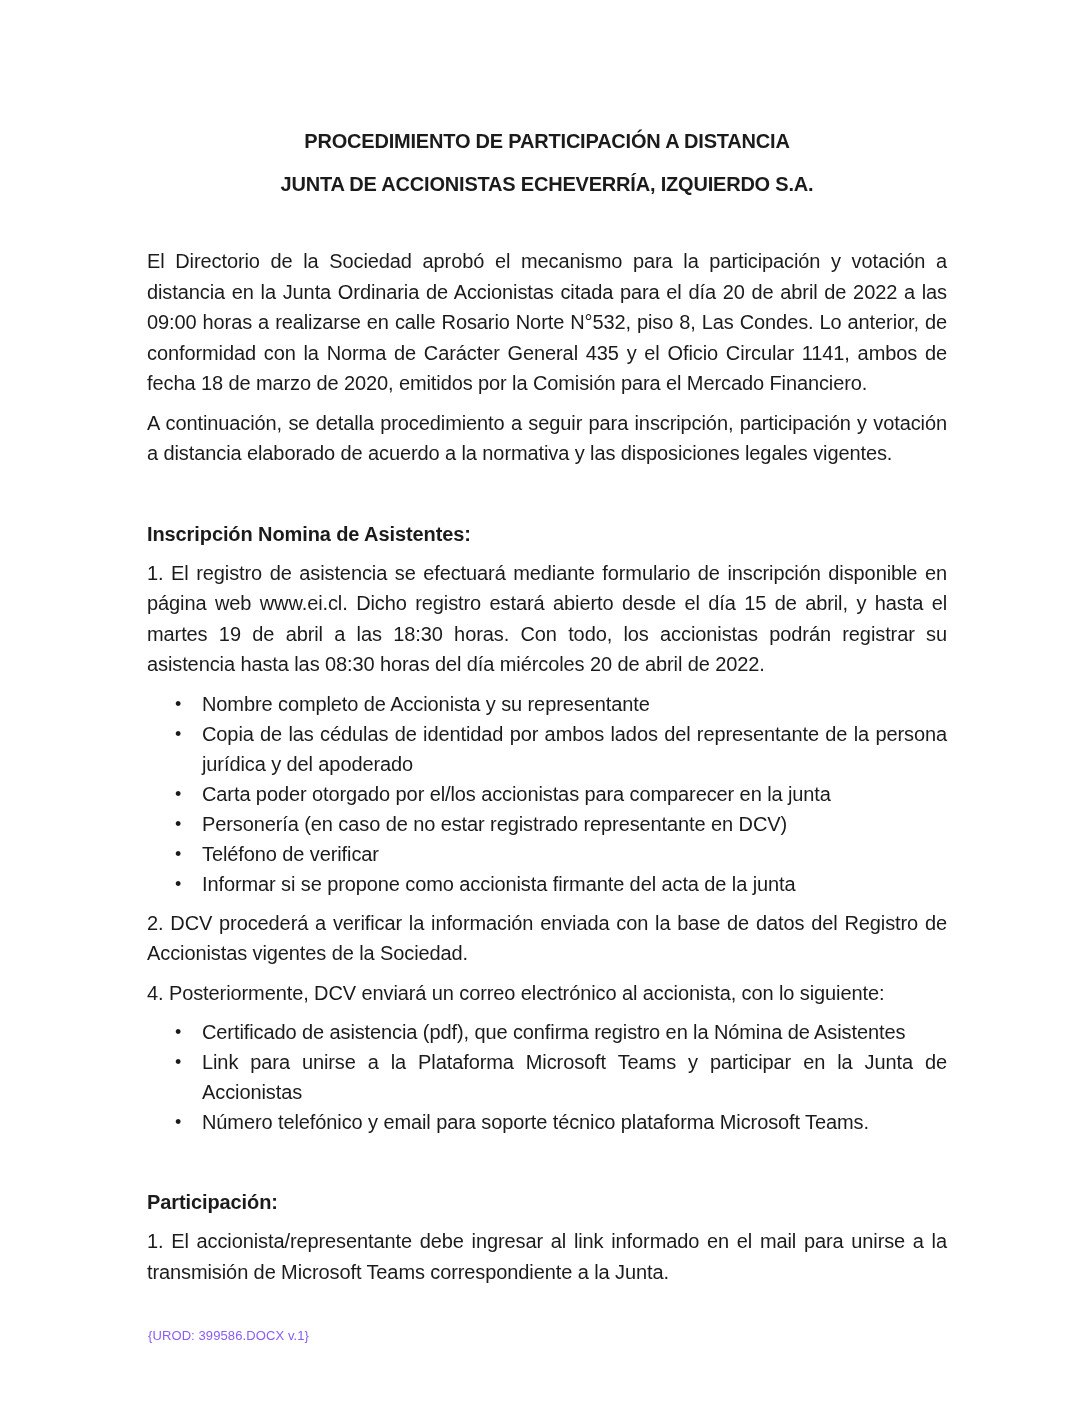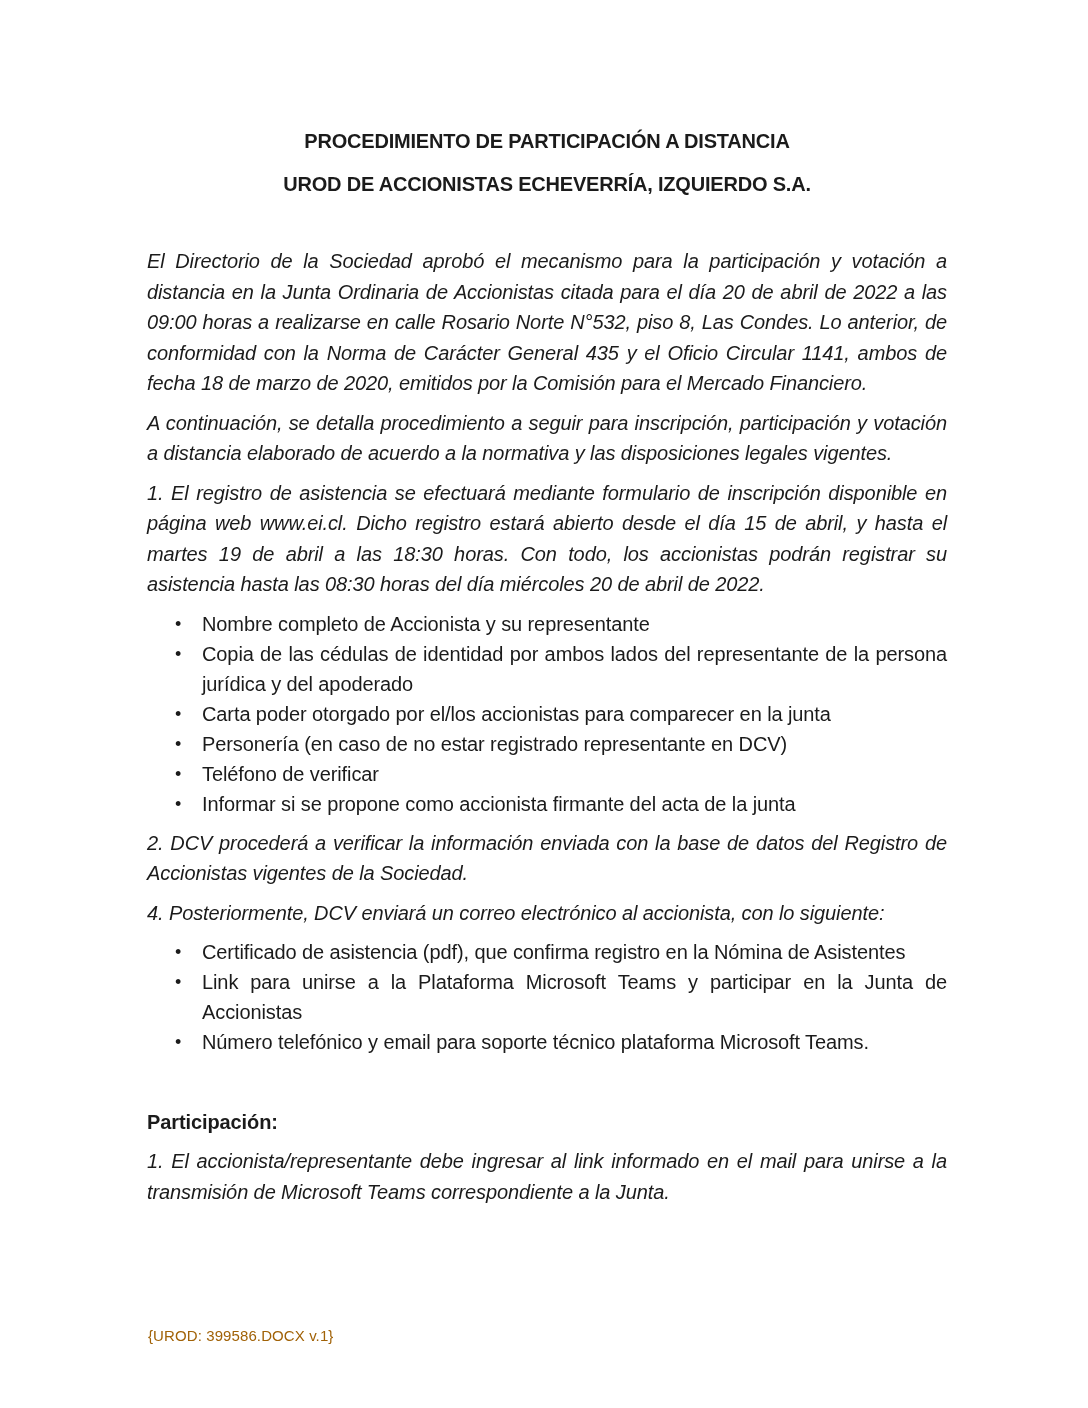--- a/index.html
+++ b/index.html
@@ -28,21 +28,20 @@
     margin-bottom: 13px;
     letter-spacing: -0.2px;
   }
   .title-block { margin-bottom: 47px; }
   p.body-par {
     font-size: 20px;
     line-height: 30.5px;
     text-align: justify;
     margin: 0 0 9px 0;
     letter-spacing: -0.1px;
-    font-style: italic;
   }
   h2.section-heading {
     font-size: 20px;
     line-height: 30px;
     font-weight: bold;
     margin: 50px 0 9px 0;
     letter-spacing: -0.1px;
   }
   ul.bullet-list {
     list-style: none;
@@ -60,40 +59,41 @@
   ul.bullet-list li .bullet-dot {
     position: absolute;
     left: 28px;
     top: 0;
     font-size: 18px;
   }
   .doc-footer {
     position: absolute;
     left: 148px;
     top: 1328px;
-    font-size: 15px;
+    font-size: 13px;
     line-height: 16px;
-    color: #a16207;
+    color: #8b5cf6;
     letter-spacing: 0.1px;
     text-align: right;
   }
 </style>
 </head>
 <body>
 
 <div class="page">
 
   <div class="title-block">
     <p class="title-line">PROCEDIMIENTO DE PARTICIPACIÓN A DISTANCIA</p>
-    <p class="title-line">UROD DE ACCIONISTAS ECHEVERRÍA, IZQUIERDO S.A.</p>
+    <p class="title-line">JUNTA DE ACCIONISTAS ECHEVERRÍA, IZQUIERDO S.A.</p>
   </div>
 
   <p class="body-par">El Directorio de la Sociedad aprobó el mecanismo para la participación y votación a distancia en la Junta Ordinaria de Accionistas citada para el día 20 de abril de 2022 a las 09:00 horas a realizarse en calle Rosario Norte N°532, piso 8, Las Condes. Lo anterior, de conformidad con la Norma de Carácter General 435 y el Oficio Circular 1141, ambos de fecha 18 de marzo de 2020, emitidos por la Comisión para el Mercado Financiero.</p>
   <p class="body-par">A continuación, se detalla procedimiento a seguir para inscripción, participación y votación a distancia elaborado de acuerdo a la normativa y las disposiciones legales vigentes.</p>
 
+  <h2 class="section-heading">Inscripción Nomina de Asistentes:</h2>
 
   <p class="body-par">1. El registro de asistencia se efectuará mediante formulario de inscripción disponible en página web www.ei.cl. Dicho registro estará abierto desde el día 15 de abril, y hasta el martes 19 de abril a las 18:30 horas. Con todo, los accionistas podrán registrar su asistencia hasta las 08:30 horas del día miércoles 20 de abril de 2022.</p>
 
   <ul class="bullet-list">
     <li><span class="bullet-dot">•</span><span>Nombre completo de Accionista y su representante</span></li>
     <li><span class="bullet-dot">•</span><span>Copia de las cédulas de identidad por ambos lados del representante de la persona jurídica y del apoderado</span></li>
     <li><span class="bullet-dot">•</span><span>Carta poder otorgado por el/los accionistas para comparecer en la junta</span></li>
     <li><span class="bullet-dot">•</span><span>Personería (en caso de no estar registrado representante en DCV)</span></li>
     <li><span class="bullet-dot">•</span><span>Teléfono de verificar</span></li>
     <li><span class="bullet-dot">•</span><span>Informar si se propone como accionista firmante del acta de la junta</span></li>

